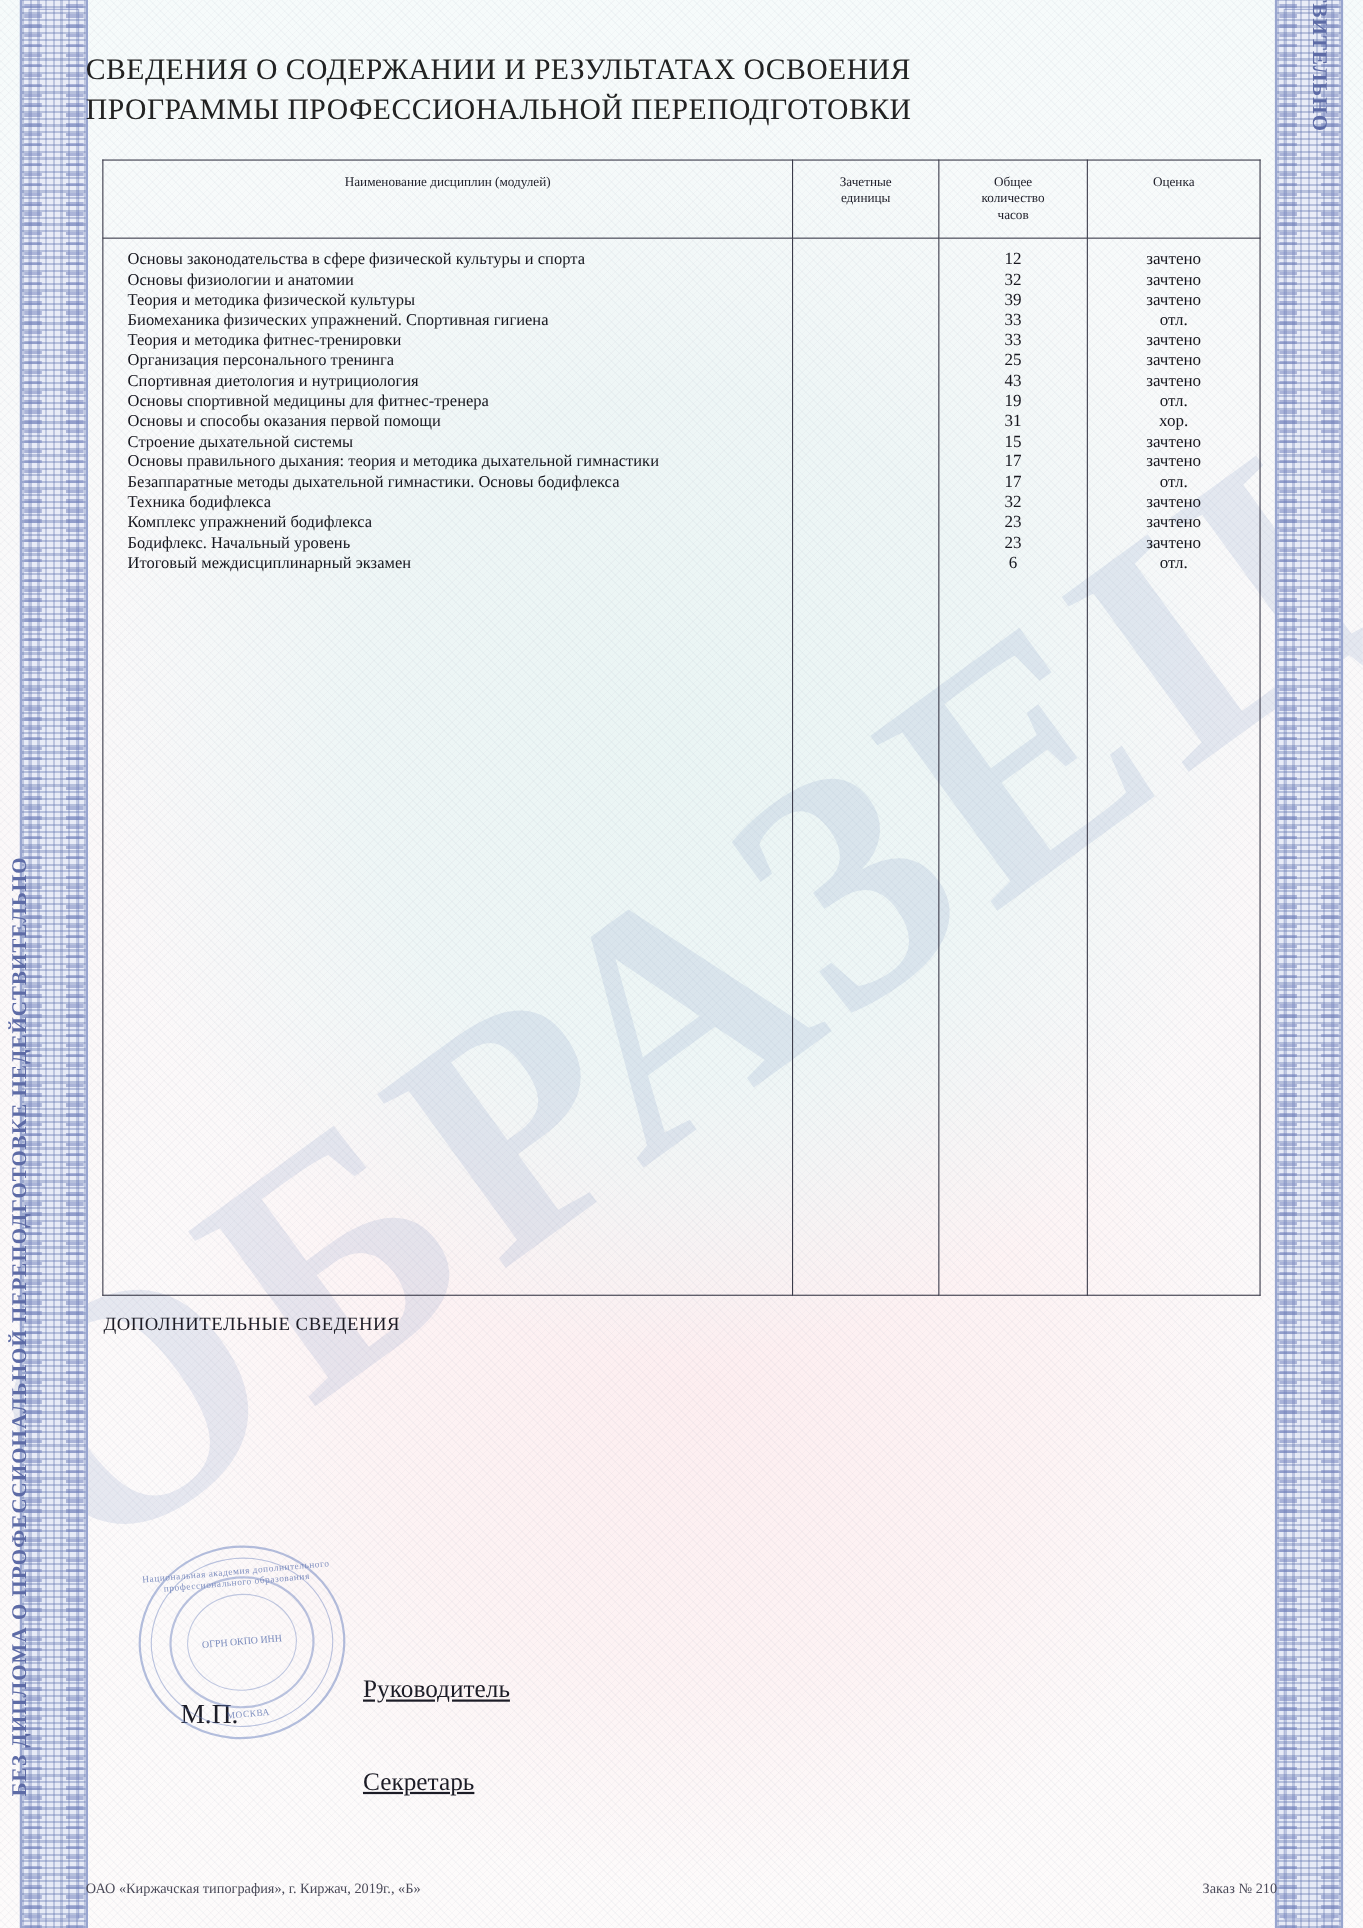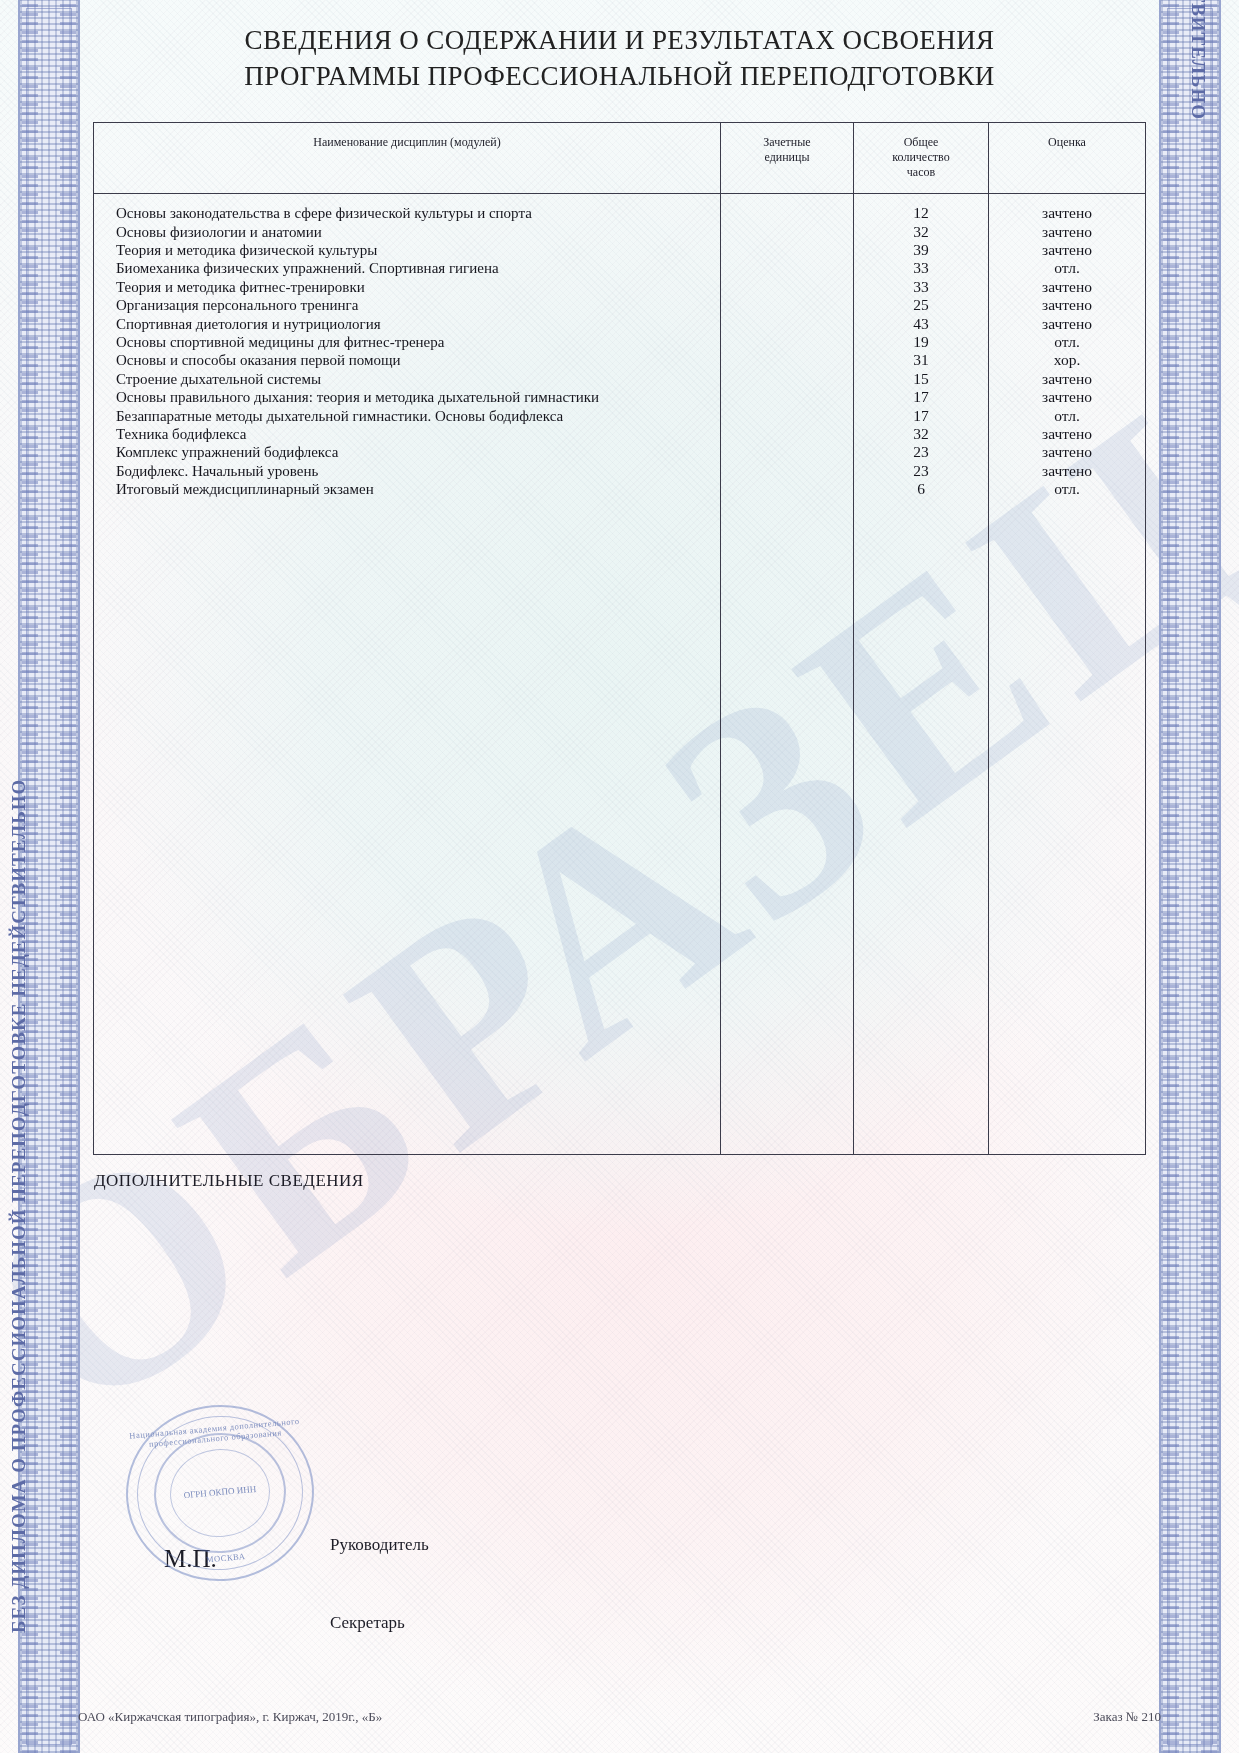--- a/index.html
+++ b/index.html
@@ -110,22 +110,21 @@
   
   .content {
     position: absolute;
     left: 78px;
     right: 78px;
     top: 0;
     bottom: 0;
   }
 
   .doc-title {
-    text-align: center;
-    margin-top: 23px;
+    margin-top: 46px;
     font-size: 27px;
     line-height: 1.32;
     letter-spacing: 0.4px;
     color: #222;
   }
 
   table.marks {
     width: 1000px;
     margin: 28px auto 0 auto;
     border-collapse: collapse;
@@ -178,23 +177,24 @@
   }
 
   
   .sign-area {
     position: absolute;
     left: 0;
     right: 0;
     bottom: 120px;
   }
   .sign-row {
-    font-size: 17px;
+    font-size: 23px;
     color: #1c1c26;
     margin-left: 252px;
+    text-decoration: underline;
   }
   .sign-row.second { margin-top: 58px; }
 
   .mp {
     position: absolute;
     left: 86px;
     bottom: 60px;
     font-size: 25px;
     color: #1c1c26;
   }

